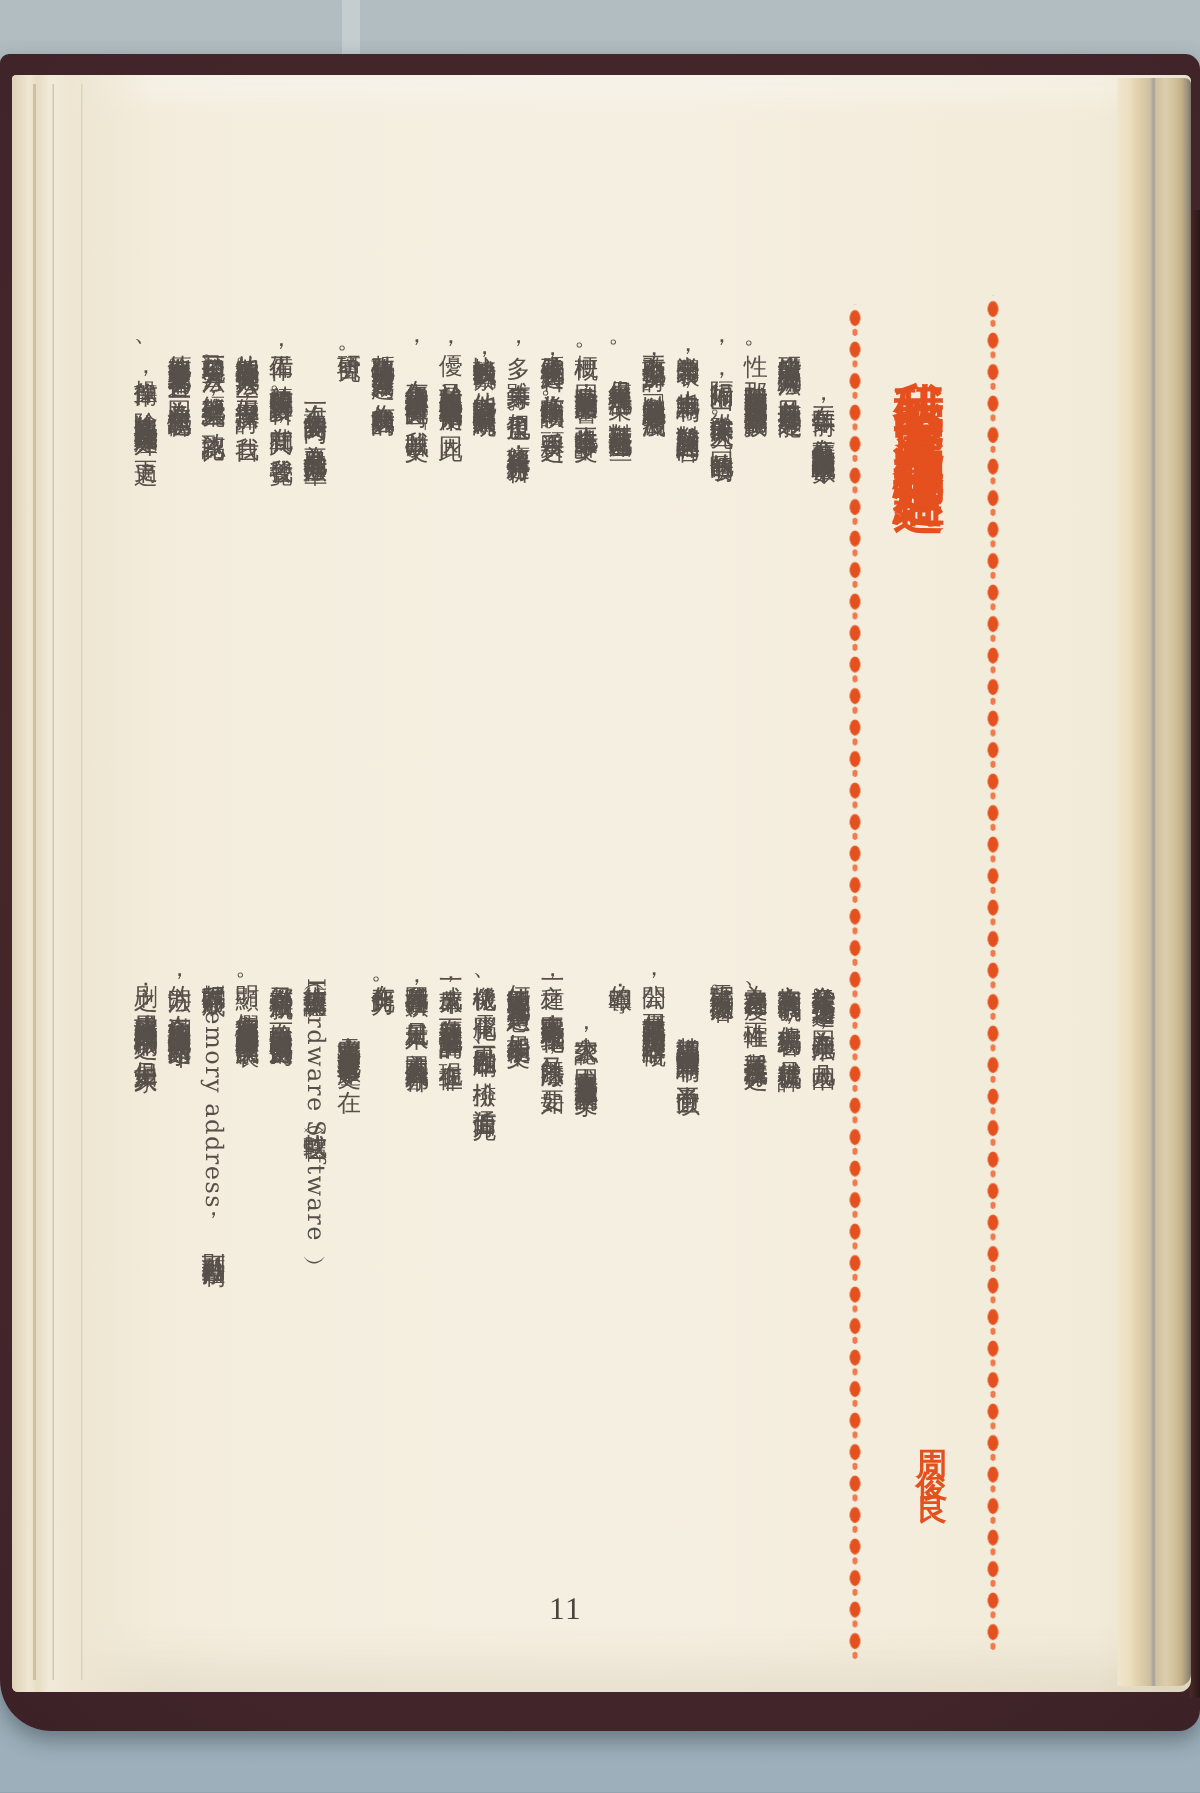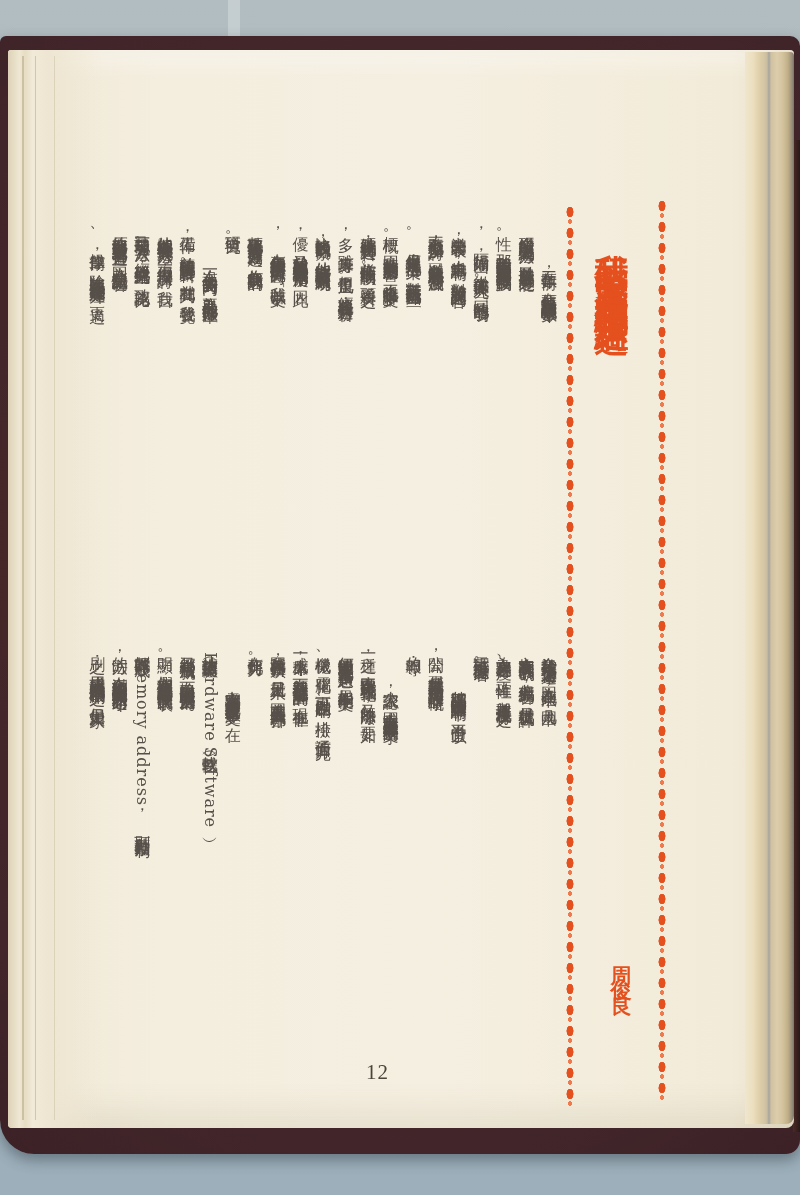--- a/index.html
+++ b/index.html
@@ -116,14 +116,14 @@
       <div class="tcol">在作此努力。</div>
       <div class="tcol indent">中文電腦在臺灣日本等地之發展已有數年歷史，在</div>
       <div class="tcol">技術上無論硬體（Hardware）或軟體（Software）</div>
       <div class="tcol">都已經有相當成就；而輸出部份的成果較輸入部份更為</div>
       <div class="tcol">明顯。假如在電腦記憶裝置裏已經將每一個漢字的代表</div>
       <div class="tcol">數碼貯存而成 Memory address，則可藉自動控制</div>
       <div class="tcol">的方法，在漢文印刷機字盤上找到與輸入相同之字而印</div>
       <div class="tcol">刷之；或用靜電或機械點式印刷機印刷之。但是如大家</div>
     </div>
 
-  <div class="page-number">12</div>
+  <div class="page-number">11</div>
 </div>
 
 </body></html>

